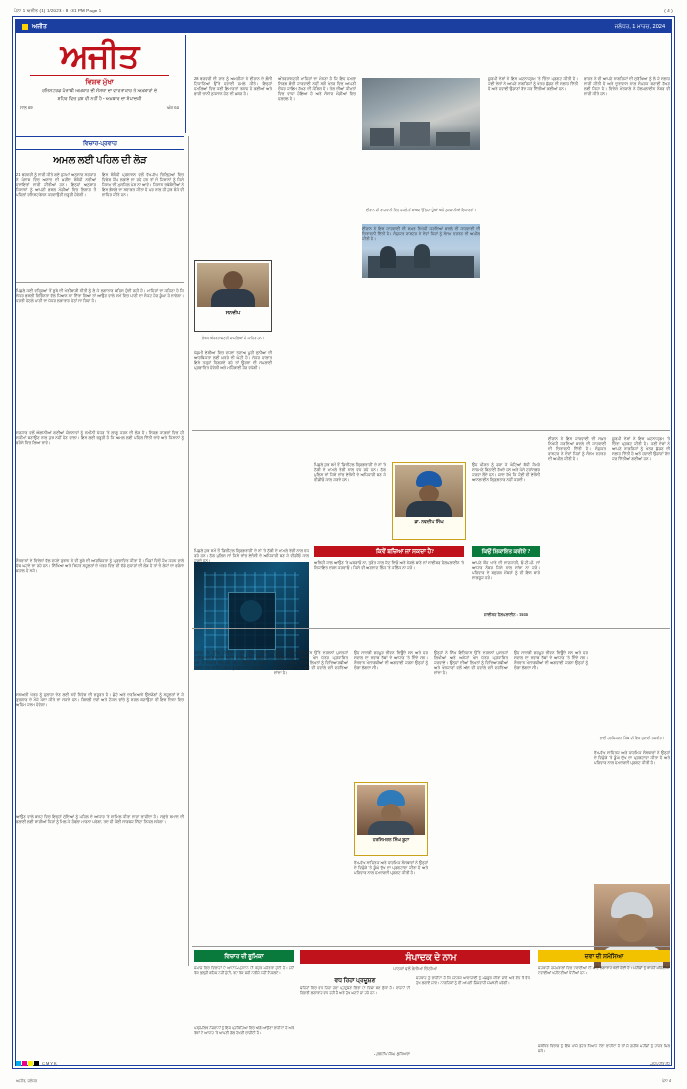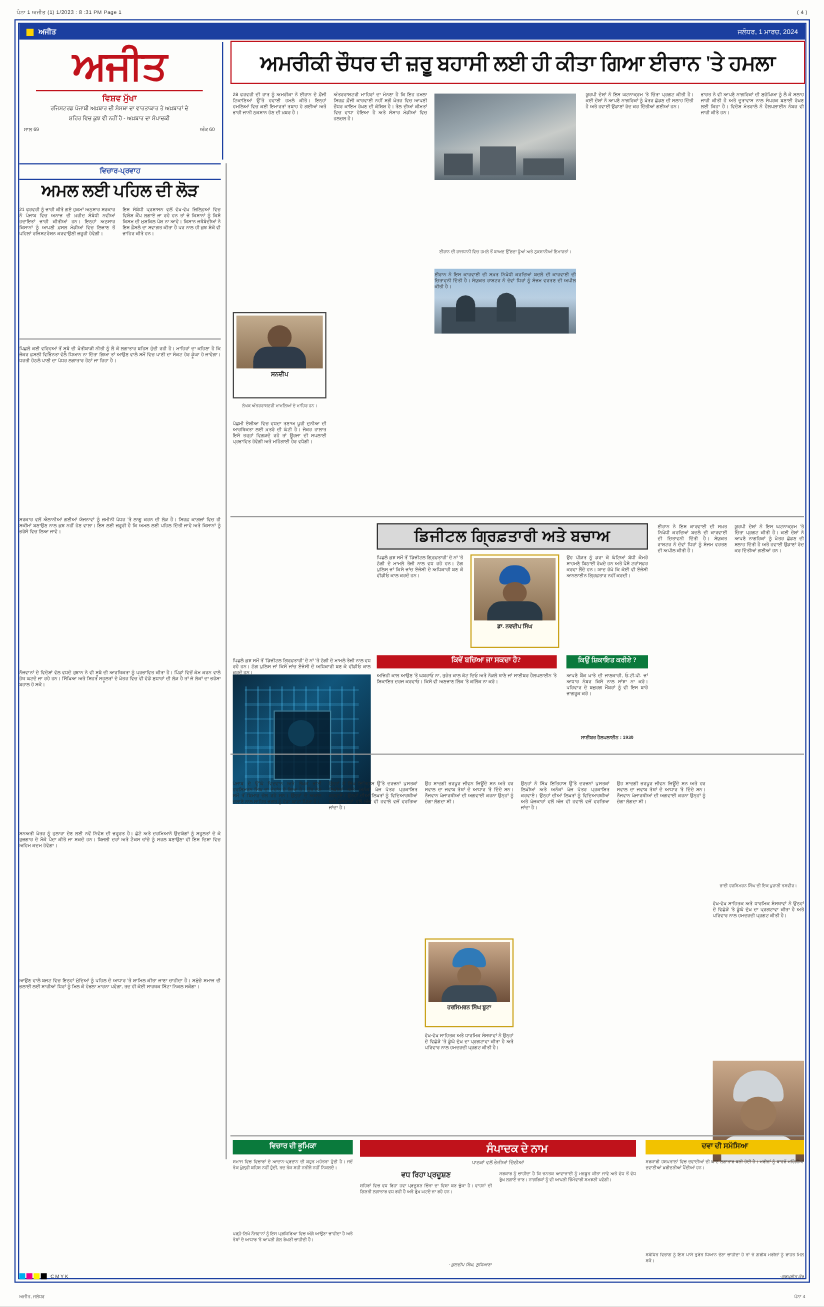--- a/index.html
+++ b/index.html
@@ -65,21 +65,21 @@
 
   
   .col{position:absolute;box-sizing:border-box;}
   .txt{font-size:4px;line-height:5.1px;color:#2a2a2a;text-align:justify;
        word-break:break-word;overflow:hidden;}
   .txt.s{font-size:3.7px;line-height:4.7px;}
   .rule-v{position:absolute;width:0.6px;background:#9a9a9a;}
   .rule-h{position:absolute;height:0.6px;background:#9a9a9a;}
 
   .sub-h{
-    font-family:"Liberation Serif", serif;font-weight:bold;font-size:14px;
+    font-family:"Liberation Serif", serif;font-weight:bold;font-size:10px;
     text-align:center;color:#111;line-height:12px;
   }
   .sub-h2{
     font-family:"Liberation Serif", serif;font-weight:bold;font-size:7px;
     text-align:center;color:#111;line-height:9px;
   }
   .dek{font-size:4.2px;text-align:center;color:#444;line-height:5.4px;}
 
   .boxed{border:0.8px solid #444;box-sizing:border-box;}
 
@@ -143,23 +143,20 @@
     <div class="logo-rule"></div>
     <div class="logo-sub">ਵਿਸ਼ਵ ਮੁੱਖਾ</div>
     <div class="mast-lines">ਰਜਿਸਟਰਡ ਪੰਜਾਬੀ ਅਖ਼ਬਾਰ ਦੀ ਸੰਸਥਾ ਦਾ ਵਾਰਤਾਕਾਰ ਤੇ ਅਖ਼ਬਾਰਾਂ ਦੇ</div>
     <div class="mast-lines">ਸ਼ਹਿਰ ਵਿਚ ਕੁਝ ਵੀ ਨਹੀਂ ਹੈ      - ਅਖ਼ਬਾਰ ਦਾ ਸੰਪਾਦਕੀ</div>
     <div class="mast-meta">
       <span>ਸਾਲ 69</span>
       <span>ਅੰਕ 60</span>
     </div>
   </div>
 
-  <div class="headwrap">
-    <div class="headline">ਅਮਰੀਕੀ ਚੌਧਰ ਦੀ ਜ਼ਰੂ ਬਹਾਸੀ ਲਈ ਹੀ ਕੀਤਾ ਗਿਆ ਈਰਾਨ 'ਤੇ ਹਮਲਾ</div>
-  </div>
 
   <div class="col" style="left:16px;top:136px;width:168px;height:14px;border-top:1px solid #1b3fa0;border-bottom:1px solid #1b3fa0;">
     <div style="text-align:center;font-size:6px;color:#1b3fa0;font-weight:bold;line-height:13px;">ਵਿਚਾਰ-ਪ੍ਰਵਾਹ</div>
   </div>
   <div class="col sub-h" style="left:16px;top:154px;width:168px;">ਅਮਲ ਲਈ ਪਹਿਲ ਦੀ ਲੋੜ</div>
 
   <div class="col txt" style="left:16px;top:172px;width:80px;height:105px;">21 ਫਰਵਰੀ ਨੂੰ ਜਾਰੀ ਕੀਤੇ ਗਏ ਹੁਕਮਾਂ ਅਨੁਸਾਰ ਸਰਕਾਰ ਨੇ ਪੰਜਾਬ ਵਿਚ ਅਨਾਜ ਦੀ ਖ਼ਰੀਦ ਸੰਬੰਧੀ ਨਵੀਆਂ ਹਦਾਇਤਾਂ ਜਾਰੀ ਕੀਤੀਆਂ ਹਨ। ਇਨ੍ਹਾਂ ਅਨੁਸਾਰ ਕਿਸਾਨਾਂ ਨੂੰ ਆਪਣੀ ਫ਼ਸਲ ਮੰਡੀਆਂ ਵਿਚ ਲਿਜਾਣ ਤੋਂ ਪਹਿਲਾਂ ਰਜਿਸਟਰੇਸ਼ਨ ਕਰਵਾਉਣੀ ਜ਼ਰੂਰੀ ਹੋਵੇਗੀ।</div>
   <div class="col txt" style="left:102px;top:172px;width:82px;height:105px;">ਇਸ ਸੰਬੰਧੀ ਪ੍ਰਸ਼ਾਸਨ ਵਲੋਂ ਵੱਖ-ਵੱਖ ਜ਼ਿਲ੍ਹਿਆਂ ਵਿਚ ਵਿਸ਼ੇਸ਼ ਕੈਂਪ ਲਗਾਏ ਜਾ ਰਹੇ ਹਨ ਤਾਂ ਜੋ ਕਿਸਾਨਾਂ ਨੂੰ ਕਿਸੇ ਕਿਸਮ ਦੀ ਮੁਸ਼ਕਿਲ ਪੇਸ਼ ਨਾ ਆਵੇ। ਕਿਸਾਨ ਜਥੇਬੰਦੀਆਂ ਨੇ ਇਸ ਫ਼ੈਸਲੇ ਦਾ ਸਵਾਗਤ ਕੀਤਾ ਹੈ ਪਰ ਨਾਲ ਹੀ ਕੁਝ ਸ਼ੰਕੇ ਵੀ ਜ਼ਾਹਿਰ ਕੀਤੇ ਹਨ।</div>
   <div class="rule-h" style="left:16px;top:282px;width:168px;"></div>
 
@@ -205,23 +202,20 @@
   <div class="rule-h" style="left:192px;top:430px;width:478px;"></div>
 
   <div class="col photo dark" style="left:194px;top:436px;width:115px;height:108px;">
     <div style="position:absolute;left:10px;top:10px;width:95px;height:88px;background:
        repeating-linear-gradient(90deg,rgba(80,200,255,.25) 0 2px,transparent 2px 10px),
        repeating-linear-gradient(0deg,rgba(80,200,255,.18) 0 2px,transparent 2px 12px);"></div>
     <div style="position:absolute;left:34px;top:30px;width:46px;height:56px;background:rgba(6,30,48,.85);border:1px solid rgba(120,220,255,.5);"></div>
     <div style="position:absolute;left:46px;top:38px;width:22px;height:22px;border-radius:50%;background:#0e3c55;"></div>
   </div>
 
-  <div class="col bannerbar" style="left:314px;top:436px;width:226px;height:22px;">
-    <span class="bannertitle">ਡਿਜੀਟਲ ਗ੍ਰਿਫ਼ਤਾਰੀ ਅਤੇ ਬਚਾਅ</span>
-  </div>
 
   <div class="col txt" style="left:314px;top:462px;width:72px;height:80px;">ਪਿਛਲੇ ਕੁਝ ਸਮੇਂ ਤੋਂ 'ਡਿਜੀਟਲ ਗ੍ਰਿਫ਼ਤਾਰੀ' ਦੇ ਨਾਂ 'ਤੇ ਠੱਗੀ ਦੇ ਮਾਮਲੇ ਤੇਜ਼ੀ ਨਾਲ ਵਧ ਰਹੇ ਹਨ। ਠੱਗ ਪੁਲਿਸ ਜਾਂ ਕਿਸੇ ਜਾਂਚ ਏਜੰਸੀ ਦੇ ਅਧਿਕਾਰੀ ਬਣ ਕੇ ਵੀਡੀਓ ਕਾਲ ਕਰਦੇ ਹਨ।</div>
 
   <div class="col goldbox" style="left:392px;top:462px;width:74px;height:78px;padding:2px;">
     <div class="photo portrait" style="width:100%;height:52px;position:relative;">
       <div style="position:absolute;left:50%;top:6px;width:26px;height:16px;margin-left:-13px;background:#1d5ba8;border-radius:12px 12px 4px 4px;"></div>
       <div style="position:absolute;left:50%;top:20px;width:20px;height:18px;margin-left:-10px;background:#7a5b42;border-radius:50%;"></div>
       <div style="position:absolute;left:50%;bottom:0;width:46px;height:16px;margin-left:-23px;background:#2b3a46;border-radius:12px 12px 0 0;"></div>
     </div>
     <div class="capname" style="margin-top:2px;font-size:4.6px;">ਡਾ. ਨਵਦੀਪ ਸਿੰਘ</div>

